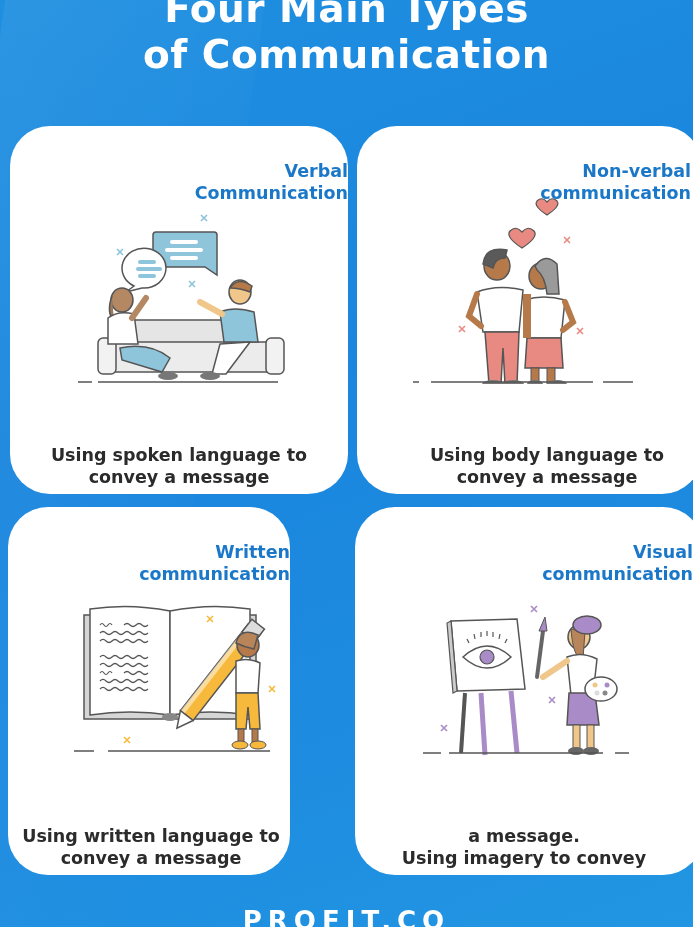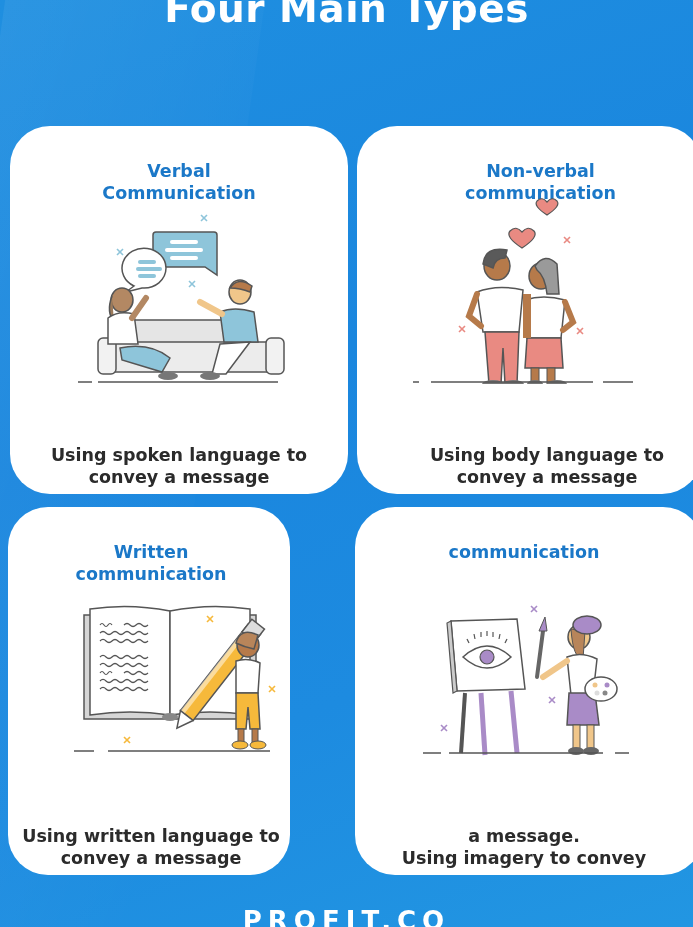--- a/index.html
+++ b/index.html
@@ -16,41 +16,42 @@
   }
   .title {
     position: absolute; left: 0; width: 693px; top: -14px;
     text-align: center; color: #ffffff; font-weight: bold;
     font-size: 39px; line-height: 46px; letter-spacing: 0.5px;
   }
   .card {
     position: absolute; background: #ffffff; border-radius: 40px;
   }
   .card-title {
-    position: absolute; left: 0; right: 0; top: 34px; text-align: center;
+    position: absolute; left: 0; right: 0; top: 34px; text-align: right;
     color: #1b78c8; font-weight: bold; font-size: 17.5px; line-height: 22px;
   }
   .card-desc {
     position: absolute; left: 0; right: 0; text-align: center;
     color: #2b2b2b; font-weight: bold; font-size: 17.5px; line-height: 22px; margin-top: 38px;
   }
   .illus { position: absolute; }
   .footer-logo {
     position: absolute; left: 0; width: 693px; top: 906px; text-align: center;
     color: #ffffff; font-weight: bold; font-size: 26px; letter-spacing: 6px;
     font-family: "DejaVu Sans", sans-serif;
   }
 </style>
 </head>
 <body>
 
 <div class="bg-streak"></div>
 
 <div class="title">
   <div>Four Main Types</div>
+  <div>of Communication</div>
 </div>
 
 <div class="card" style="left:10px; top:126px; width:338px; height:368px;">
   <div class="card-title">
     <div>Verbal</div>
     <div>Communication</div>
   </div>
   <svg class="illus" style="left:60px; top:82px;" width="220" height="180" viewBox="0 0 220 180">
 
     <g stroke="#8ec5da" stroke-width="1.6">
@@ -95,21 +96,21 @@
     <line x1="8" y1="174" x2="22" y2="174" stroke="#555" stroke-width="1.5"></line>
     <line x1="28" y1="174" x2="208" y2="174" stroke="#555" stroke-width="1.5"></line>
   </svg>
   <div class="card-desc" style="top:280px;">
     <div>Using spoken language to</div>
     <div>convey a message</div>
   </div>
 </div>
 
 <div class="card" style="left:357px; top:126px; width:345px; height:368px;">
-  <div class="card-title" style="right:26px;padding-left:48px;">
+  <div class="card-title" style="right:11px;padding-left:48px;">
     <div>Non-verbal</div>
     <div>communication</div>
   </div>
   <svg class="illus" style="left:50px; top:68px;" width="240" height="190" viewBox="0 0 240 190">
 
     <path d="M140 8 q-5 -6 -10 -1 q-4 5 10 14 q14 -9 10 -14 q-5 -5 -10 1z" fill="#e98a82" stroke="#555" stroke-width="1.2"></path>
     <path d="M115 38 q-6 -7 -12 -1 q-5 6 12 17 q17 -11 12 -17 q-6 -6 -12 1z" fill="#e98a82" stroke="#555" stroke-width="1.2"></path>
 
     <g stroke="#e98a82" stroke-width="1.6">
       <line x1="157" y1="43" x2="163" y2="49"></line>
@@ -203,20 +204,21 @@
     <line x1="38" y1="148" x2="200" y2="148" stroke="#555" stroke-width="1.5"></line>
   </svg>
   <div class="card-desc" style="top:280px; left:4px;">
     <div>Using written language to</div>
     <div>convey a message</div>
   </div>
 </div>
 
 <div class="card" style="left:355px; top:507px; width:348px; height:368px;">
   <div class="card-title" style="right:10px;">
+    <div>Visual</div>
     <div>communication</div>
   </div>
   <svg class="illus" style="left:66px; top:96px;" width="220" height="160" viewBox="0 0 220 160">
 
     <g stroke="#a98bc7" stroke-width="1.6">
       <line x1="110" y1="3" x2="116" y2="9"></line>
         <line x1="116" y1="3" x2="110" y2="9"></line>
       <line x1="128" y1="94" x2="134" y2="100"></line>
         <line x1="134" y1="94" x2="128" y2="100"></line>
       <line x1="20" y1="122" x2="26" y2="128"></line>

